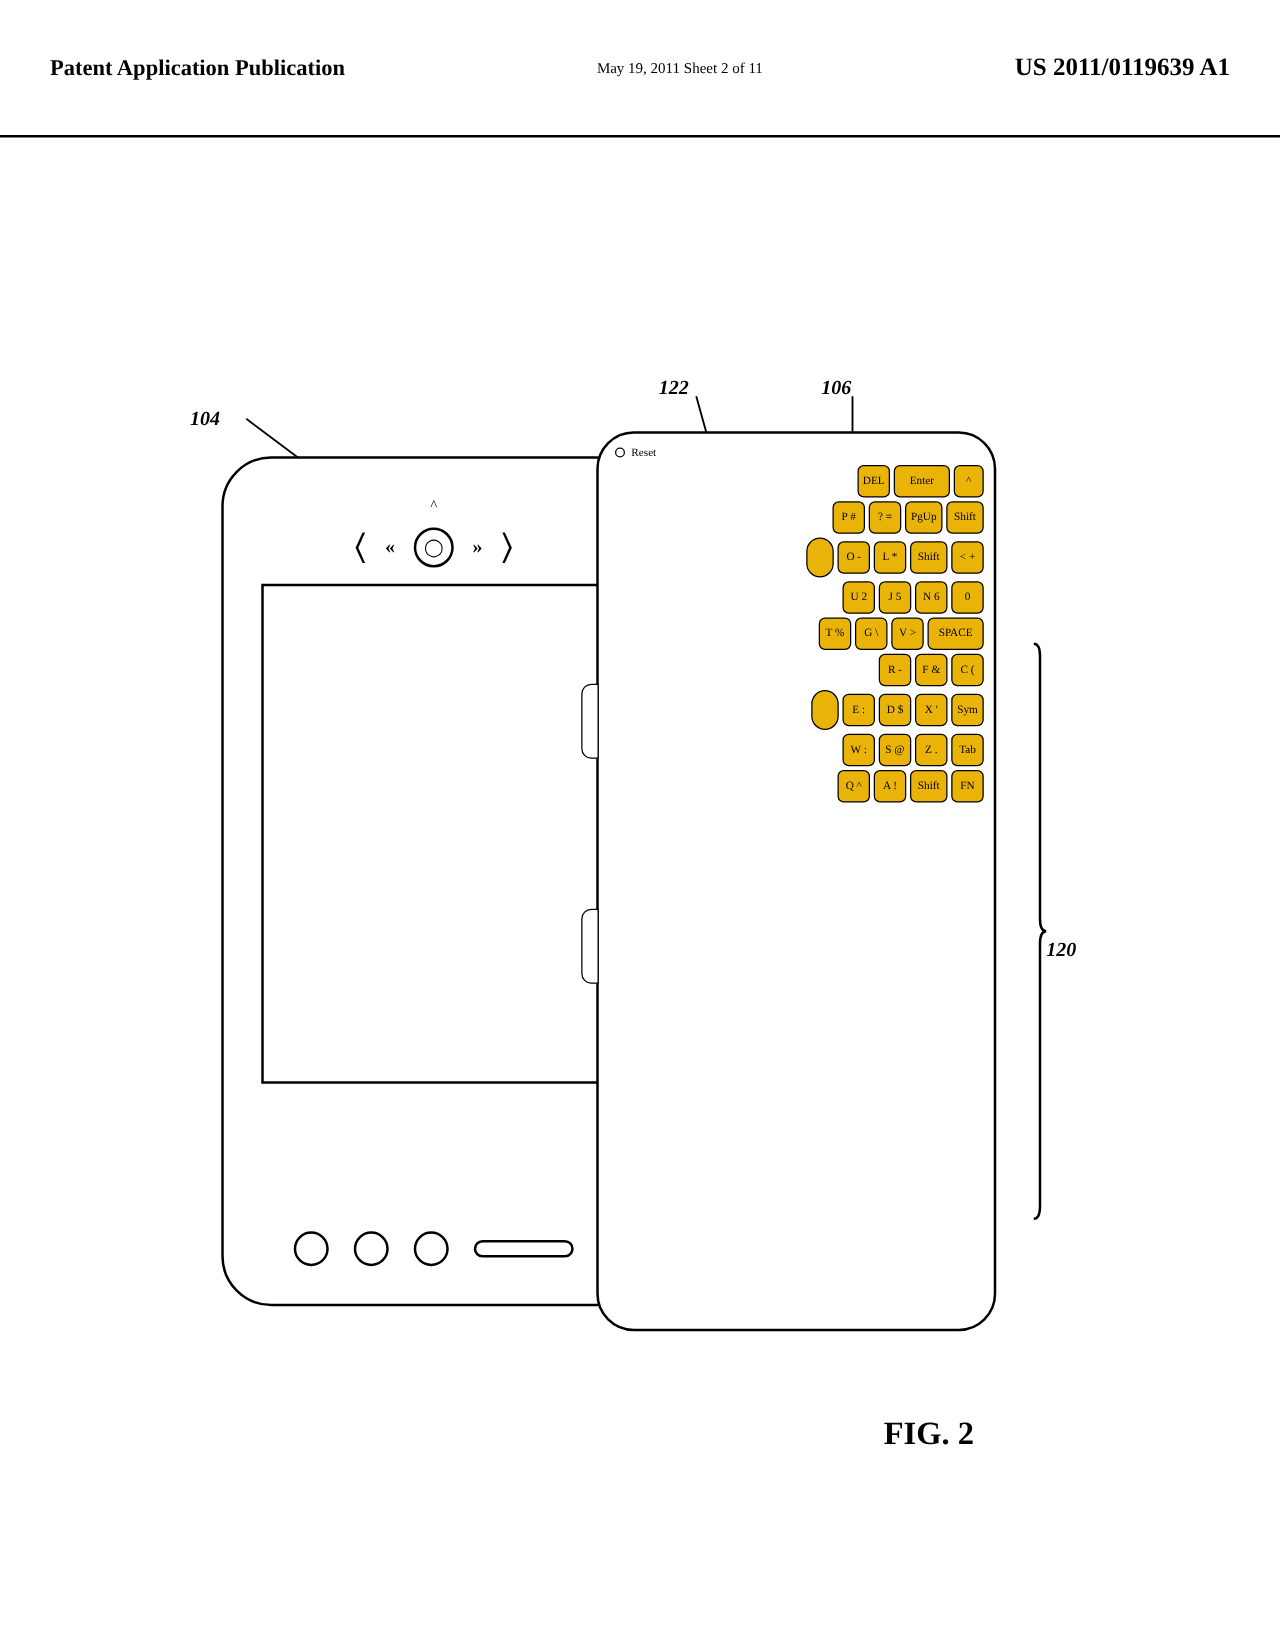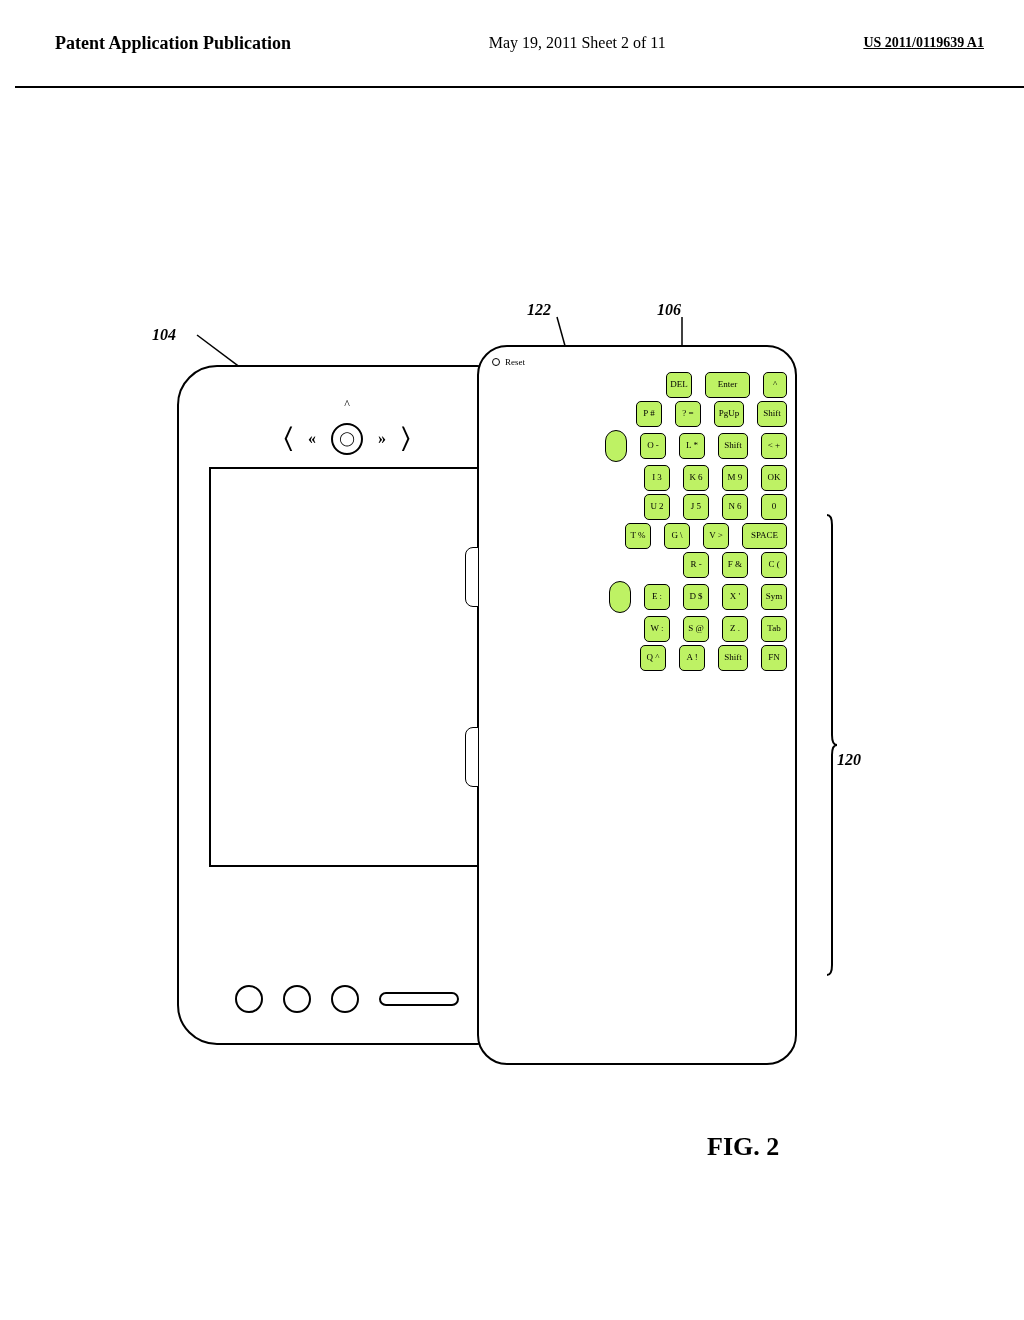--- a/index.html
+++ b/index.html
@@ -9,40 +9,38 @@
       background: #ffffff;
       font-family: 'Times New Roman', Times, serif;
       overflow: hidden;
       position: relative;
     }
 
     
     .header {
       position: absolute;
       top: 0; left: 0; right: 0;
-      height: 88px;
+      height: 110px;
       border-bottom: 2px solid #000;
       display: flex;
       align-items: center;
       padding: 0 40px;
       justify-content: space-between;
-      margin-left: 15px;
     }
     .header-left {
       font-size: 18px;
       font-weight: bold;
     }
     .header-center {
-      font-size: 16px;
+      font-size: 12px;
       text-align: center;
     }
     .header-right {
-      font-size: 14px;
+      font-size: 20px;
       font-weight: bold;
-      text-decoration: underline;
     }
 
     
     .main {
       position: absolute;
       top: 110px;
       left: 0; right: 0; bottom: 0;
       display: flex;
       align-items: center;
       justify-content: center;
@@ -173,23 +171,22 @@
       border: 1.5px solid #000;
       border-radius: 5px;
       font-size: 9px;
       text-align: center;
       display: flex;
       align-items: center;
       justify-content: center;
       padding: 2px 3px;
       min-width: 30px;
       height: 26px;
-      background: #bef264;
+      background: #eab308;
       line-height: 1.1;
-      margin-left: 10px;
     }
     .key-wide {
       min-width: 45px;
     }
     .key-narrow {
       min-width: 24px;
     }
     .key-oval {
       border-radius: 12px;
       min-width: 22px;
@@ -329,26 +326,20 @@
         </div>
 
         <div class="kb-row">
           <div class="key key-oval"></div>
           <div class="key key-small">O -</div>
           <div class="key key-small">L *</div>
           <div class="key">Shift</div>
           <div class="key key-small">&lt; +</div>
         </div>
 
-        <div class="kb-row">
-          <div class="key key-small">I 3</div>
-          <div class="key key-small">K 6</div>
-          <div class="key key-small">M 9</div>
-          <div class="key key-small">OK</div>
-        </div>
 
         <div class="kb-row">
           <div class="key key-small">U 2</div>
           <div class="key key-small">J 5</div>
           <div class="key key-small">N 6</div>
           <div class="key key-small">0</div>
         </div>
 
 
         <div class="kb-row">

